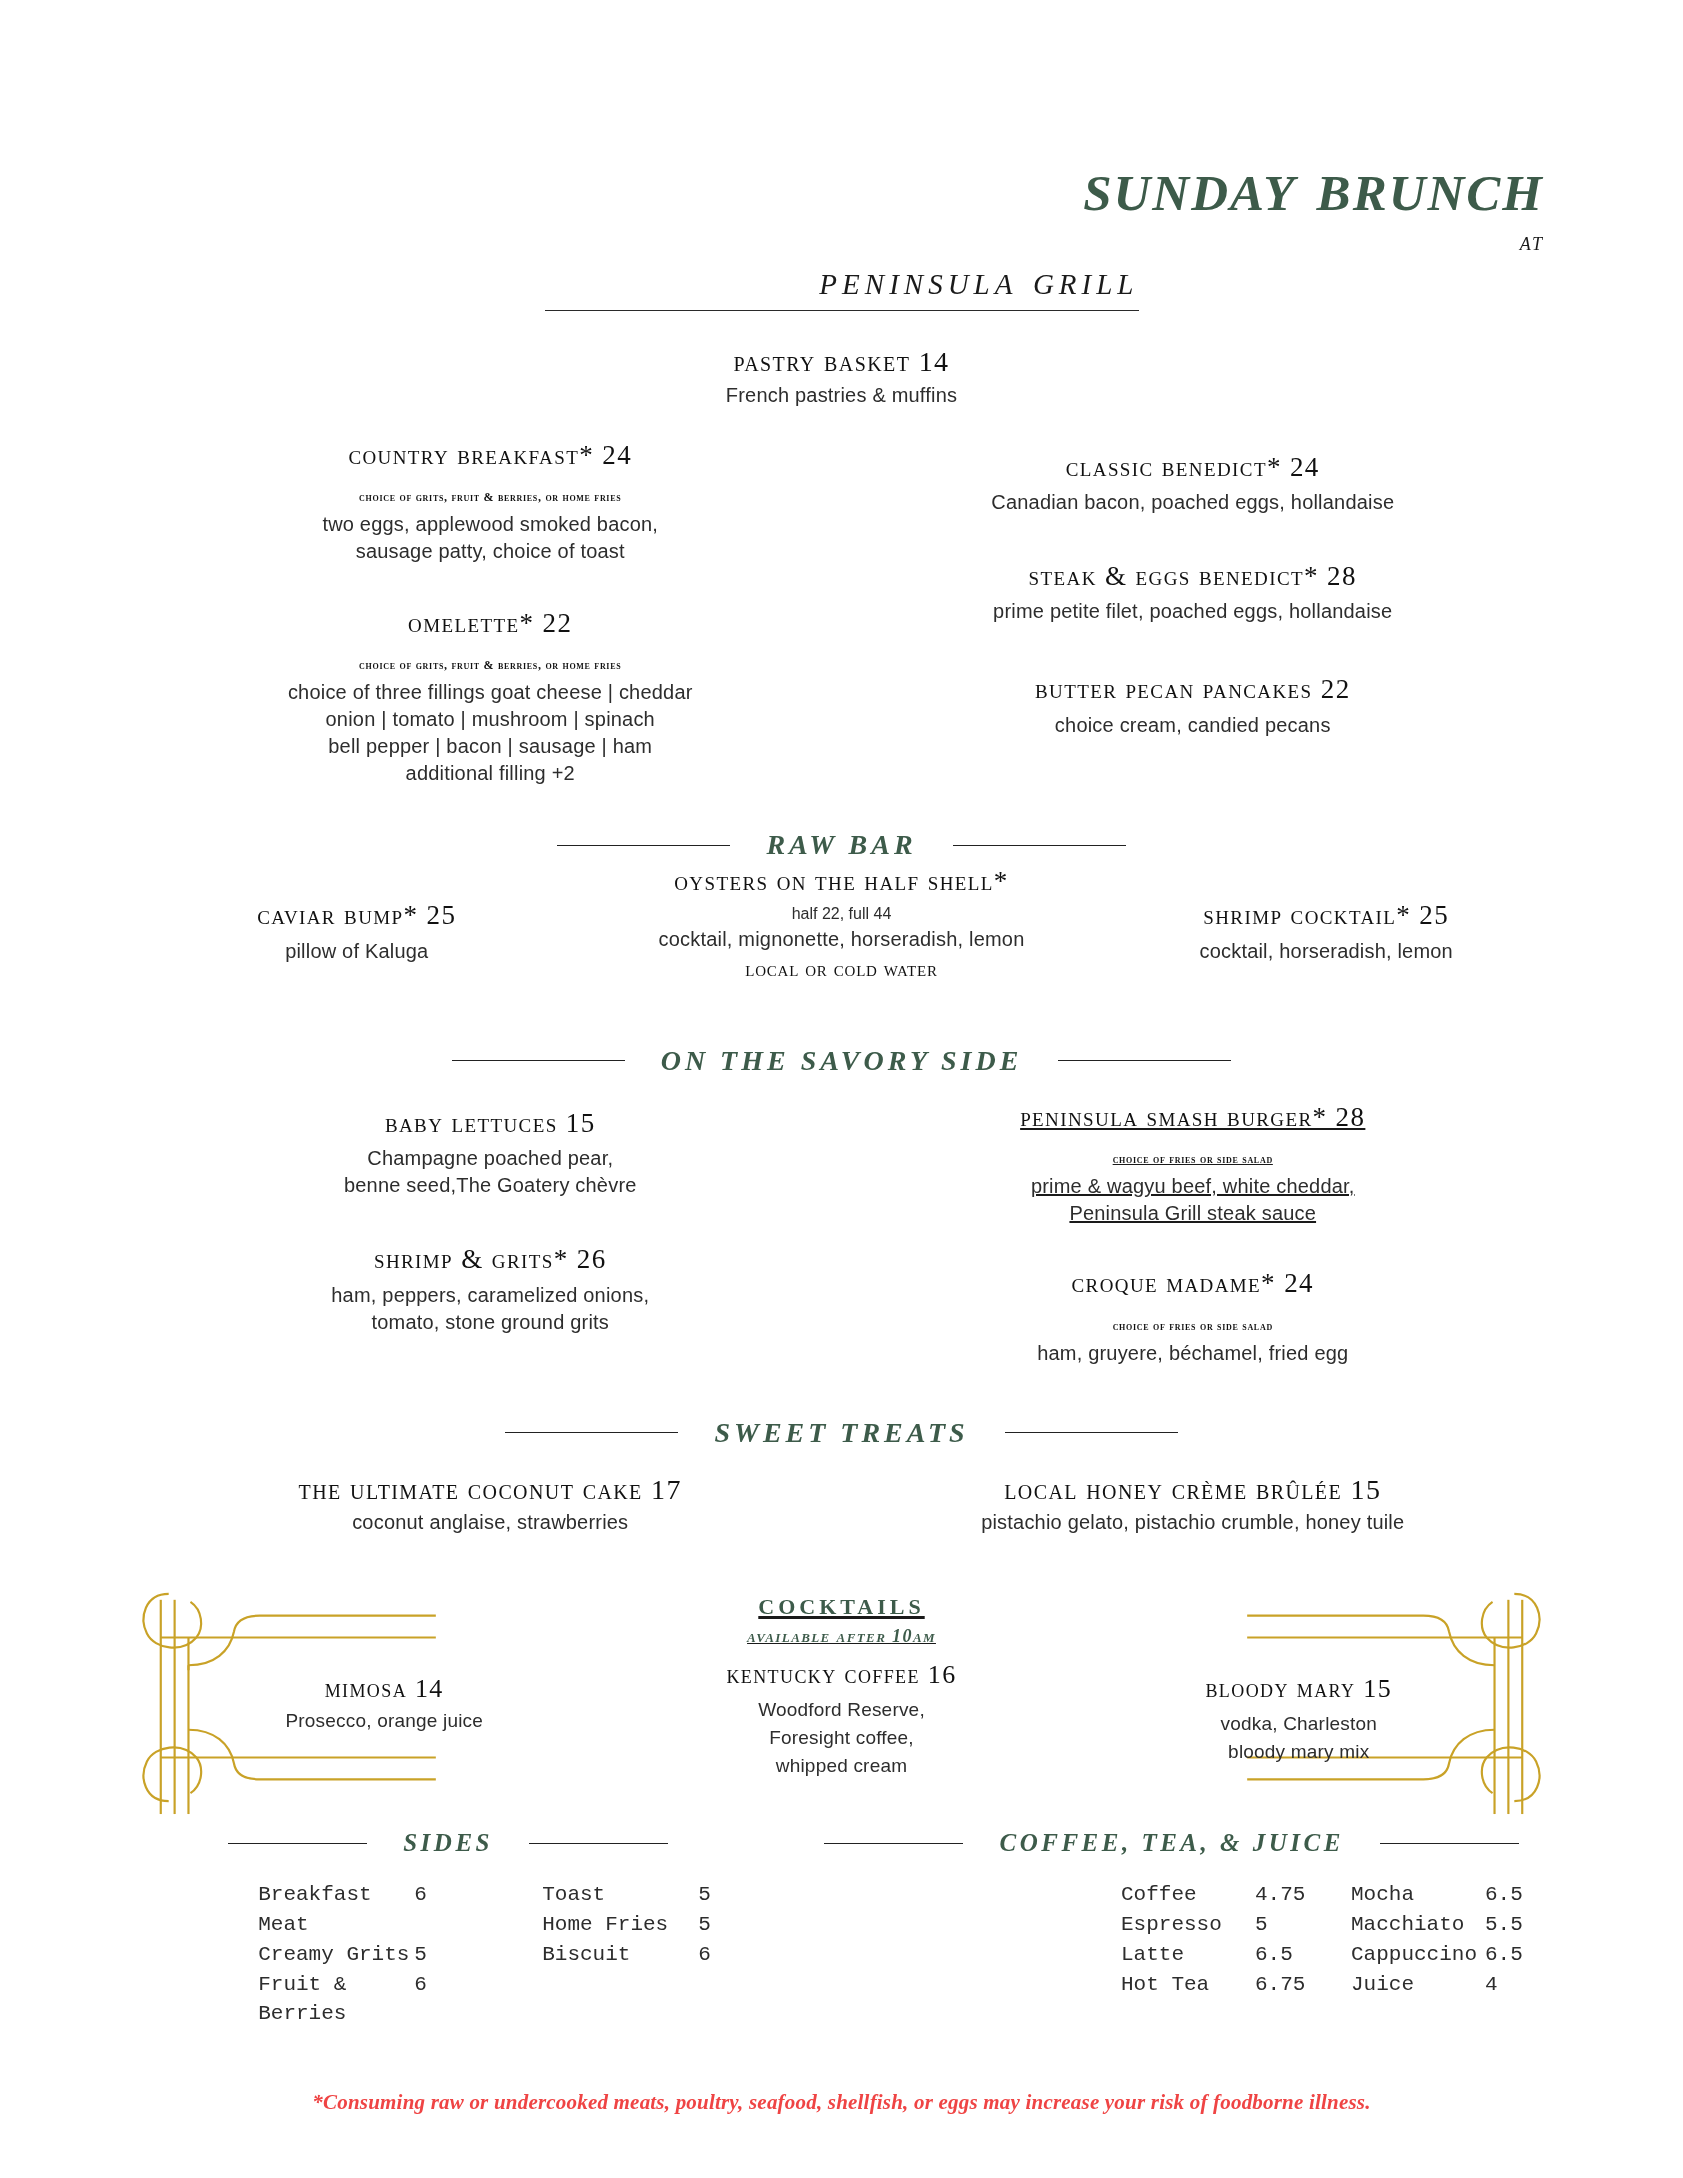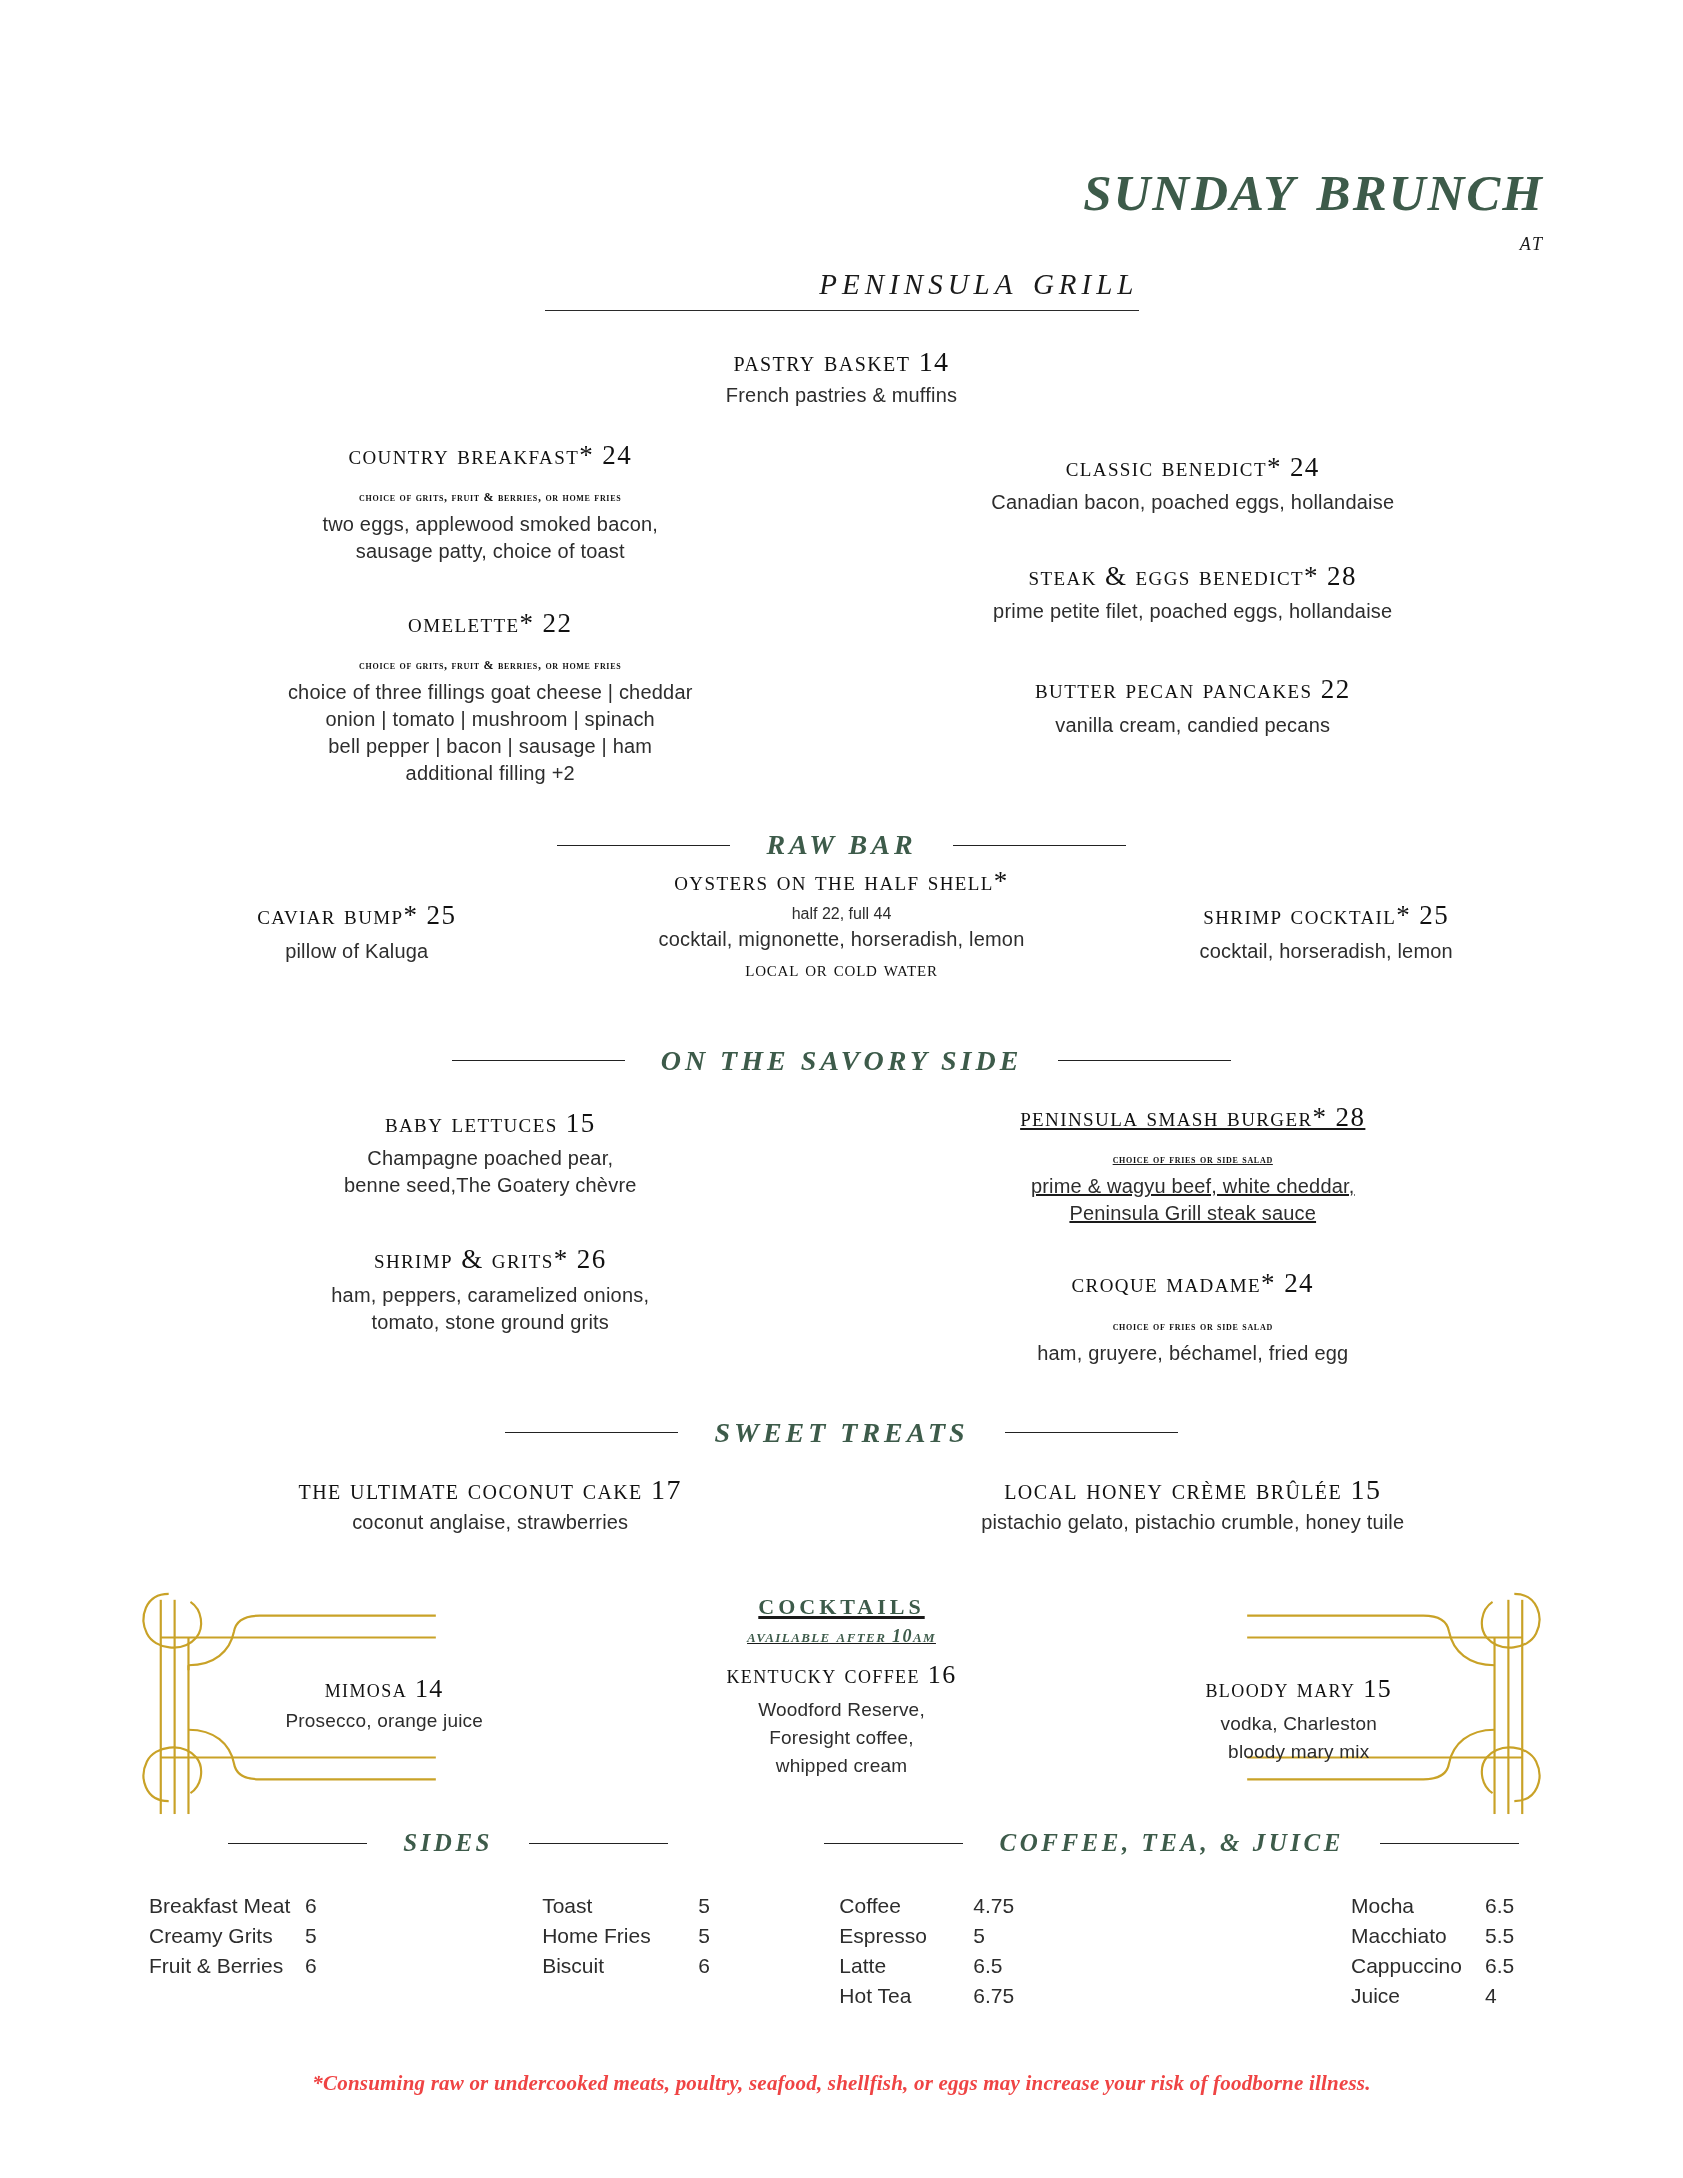--- a/index.html
+++ b/index.html
@@ -246,24 +246,25 @@
   .bottom-zone {
     display: flex;
     justify-content: space-between;
     margin-top: 10px;
   }
   .bottom-left { width: 44%; }
   .bottom-right { width: 53%; }
 
   .price-grid {
     display: flex;
-    justify-content: space-between;
+    justify-content: flex-end;
     gap: 69px;
-    margin-top: 34px;
+    margin-top: 23px;
     padding-left: 10px;
+    font-family: Liberation Mono, monospace;
   }
   .price-grid.coffee { padding-left: 40px; gap: 37px; }
   .price-col { }
   .price-row {
     display: flex;
     font-size: 21px;
     font-weight: 300;
     color: #2d2d2d;
     line-height: 1.42;
   }
@@ -320,21 +321,21 @@
       <div class="item block-clb">
         <div class="item-name">Classic Benedict* 24</div>
         <div class="item-desc">Canadian bacon, poached eggs, hollandaise</div>
       </div>
       <div class="item block-seb">
         <div class="item-name">Steak &amp; Eggs Benedict* 28</div>
         <div class="item-desc">prime petite filet, poached eggs, hollandaise</div>
       </div>
       <div class="item block-bpp">
         <div class="item-name">Butter Pecan Pancakes 22</div>
-        <div class="item-desc">vanilla cream, candied pecans</div>
+        <div class="item-desc">choice cream, candied pecans</div>
       </div>
     </div>
 
   </div>
 
   <div class="section-head rawbar-head">
     <span class="rule"></span>
     <span class="label">RAW BAR</span>
     <span class="rule"></span>
   </div>

